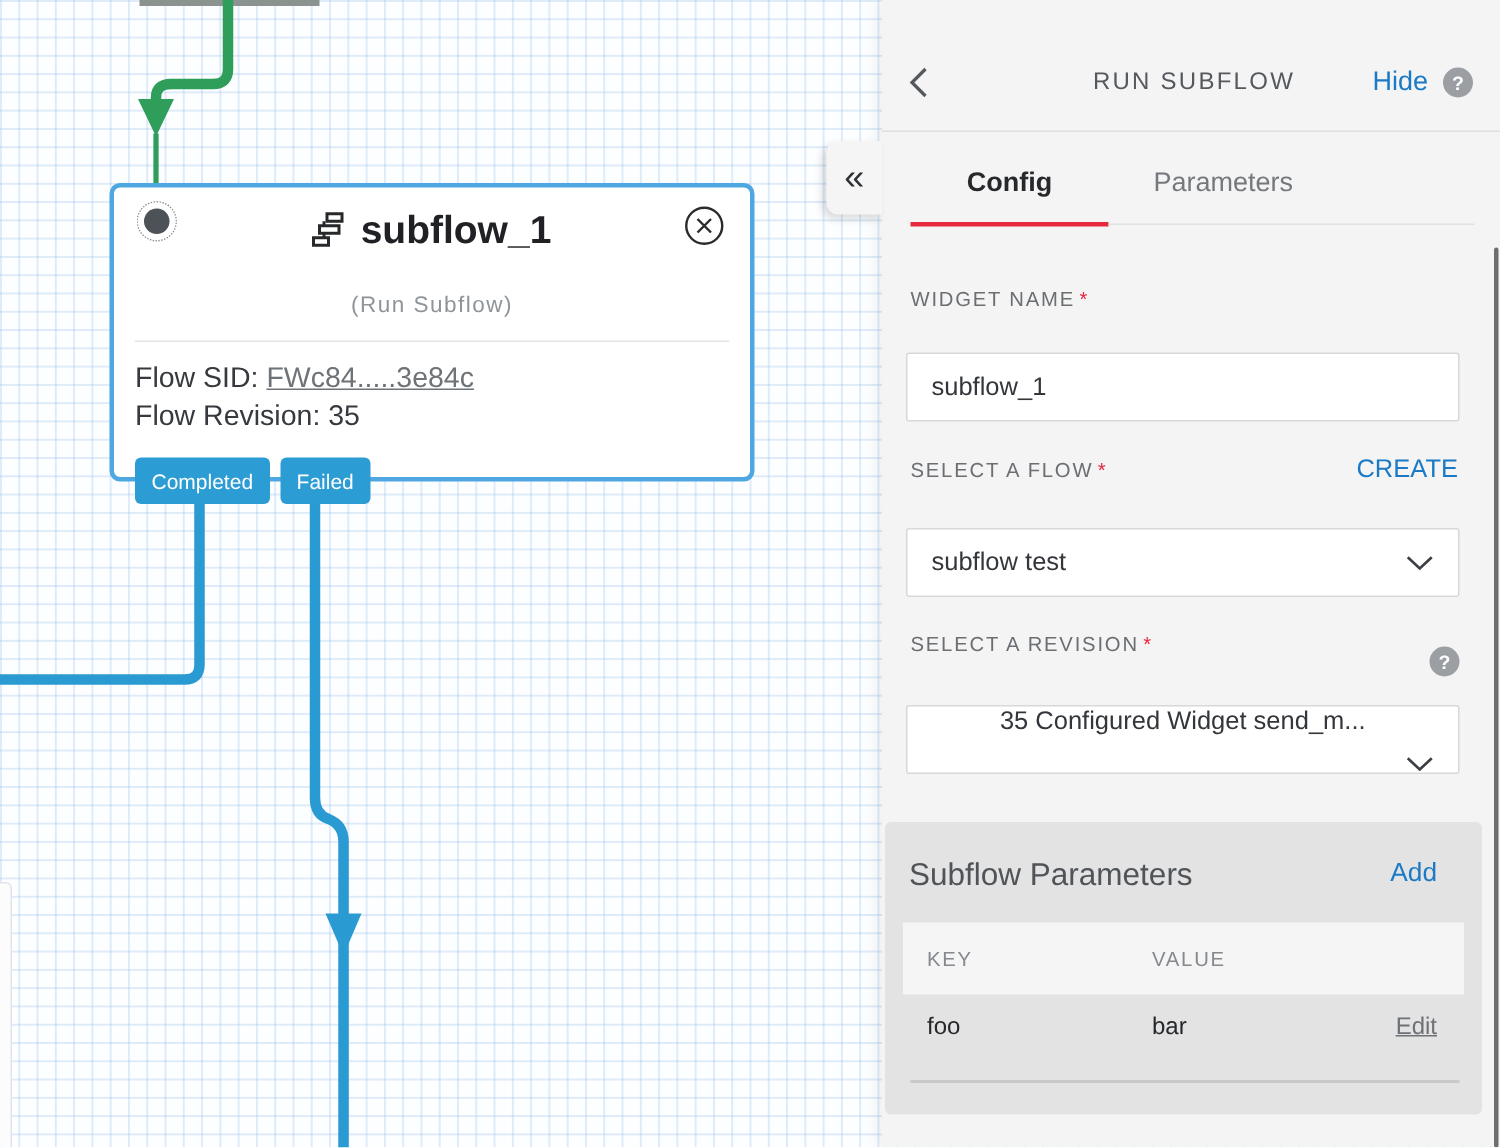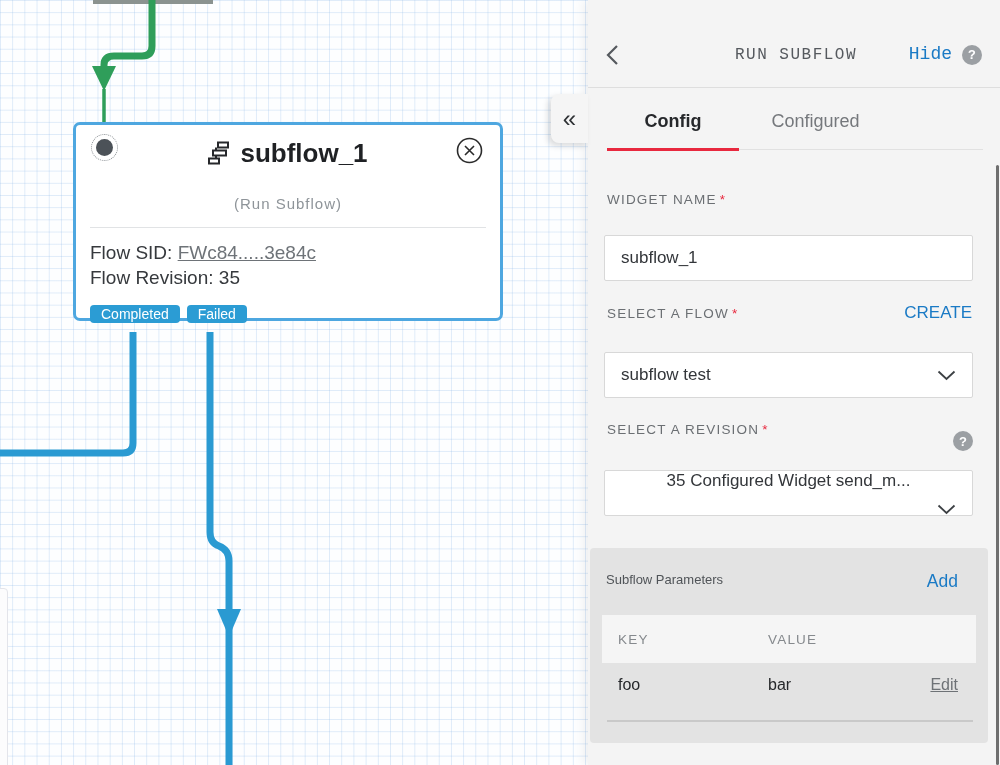--- a/index.html
+++ b/index.html
@@ -26,35 +26,35 @@
     border:1px dotted #8d9296; border-radius:50%; }
   .node-dot-inner { position:absolute; left:4px; top:4px; width:17px; height:17px;
     background:#4c5258; border-radius:50%; }
   .node-close { position:absolute; right:17px; top:12px; width:27px; height:27px; cursor:pointer; }
   .node-subtitle { position:absolute; top:70px; left:0; right:0; text-align:center;
     font-size:15px; color:#8e9499; letter-spacing:1px; }
   .node-divider { position:absolute; top:102px; left:14px; right:14px; height:1px; background:#e1e3e5; }
   .node-info { position:absolute; top:115px; left:14px; font-size:19px; color:#36393d; line-height:25px; }
   .node-info a { color:#6e7378; text-decoration:underline; cursor:pointer; }
   .node-tags { position:absolute; top:180px; left:14px; display:flex; gap:7px; }
-  .tag { height:18px; padding:0 11px; background:#2b9cd4; border-radius:4px;
+  .tag { height:31px; padding:0 11px; background:#2b9cd4; border-radius:4px;
     color:#fff; font-size:14px; display:flex; align-items:center; cursor:pointer; }
 
   
   .ghost-card { position:absolute; left:-32px; top:588px; width:40px; height:200px;
     background:#fcfcfd; border:1px solid #e3e4ea; border-radius:4px; }
 
   
   #panel { position:absolute; left:588px; top:0; width:412px; height:765px;
     background:#f4f4f4; box-shadow:-5px 0 10px rgba(0,0,0,.06); }
   .collapse-tab { position:absolute; left:-37px; top:94px; width:37px; height:49px;
     background:#f5f5f5; border-radius:8px 0 0 8px; box-shadow:-3px 3px 6px rgba(0,0,0,.14);
     display:flex; align-items:center; justify-content:center;
     font-size:24px; color:#2e3134; cursor:pointer; }
-  .panel-header { position:absolute; top:0; left:4px; right:0; height:87px;font-family:Liberation Mono, monospace; }
+  .panel-header { position:absolute; top:0; left:4px; right:0; height:87px; }
   .hdr-back { position:absolute; left:13px; top:44px; cursor:pointer; }
   .hdr-title { position:absolute; top:46px; left:0; right:0; text-align:center;
     font-size:16px; letter-spacing:1.5px; color:#55595e; }
   .hdr-hide { position:absolute; right:48px; top:44px; font-size:18px; color:#1a7ac5; cursor:pointer; }
   .help-circle { width:20px; height:20px; border-radius:50%; background:#9b9fa3; color:#fff;
     font-size:13px; font-weight:bold; display:flex; align-items:center; justify-content:center; cursor:pointer; }
   .hdr-help { position:absolute; right:18px; top:45px; }
   .panel-hdr-divider { position:absolute; top:87px; left:0; right:0; height:1px; background:#dedede; }
 
   .tab { position:absolute; top:111px; font-size:18px; text-align:center; cursor:pointer; }
@@ -69,21 +69,21 @@
     border:1px solid #d8d8d8; border-radius:2px; font-size:17px; color:#33363a;
     padding:0 16px; font-family:"Liberation Sans", sans-serif; }
   .select-box { position:absolute; left:16px; width:369px; height:46px; background:#fff;
     border:1px solid #d8d8d8; border-radius:2px; display:flex; align-items:center;
     padding:0 16px; font-size:17px; color:#33363a; cursor:pointer;justify-content:space-between; }
   .select-box .chev { margin-left:auto; }
   .link-action { position:absolute; font-size:17px; color:#1a7ac5; cursor:pointer; }
 
   .param-section { position:absolute; left:2px; top:548px; width:398px; height:195px;
     background:#e3e3e3; border-radius:4px; }
-  .param-title { position:absolute; left:16px; top:24px; font-size:13px; color:#505458; }
+  .param-title { position:absolute; left:16px; top:24px; font-size:21px; color:#505458; }
   .param-add { position:absolute; right:30px; top:23px; font-size:17.5px; color:#1a7ac5; cursor:pointer; }
   .param-head { position:absolute; left:12px; top:67px; width:374px; height:48px; background:#f5f5f5;
     display:flex; align-items:center; font-size:13.5px; letter-spacing:1.2px; color:#85898d; }
   .col-key-h { padding-left:16px; width:166px; }
   .param-row { position:absolute; left:12px; top:128px; width:374px; display:flex;
     align-items:center; font-size:16px; color:#26282b; }
   .col-key { padding-left:16px; width:166px; }
   .row-edit { margin-left:auto; margin-right:18px; color:#6e7276; text-decoration:underline;
     font-size:16px; cursor:pointer; }
   .param-divider { position:absolute; left:17px; right:15px; top:172px; height:2px; background:#c9c9c9; }
@@ -157,21 +157,21 @@
       </div>
       <div class="hdr-title">RUN SUBFLOW</div>
       <div class="hdr-hide">Hide</div>
       <div class="help-circle hdr-help">
         <span>?</span>
       </div>
     </div>
     <div class="panel-hdr-divider"></div>
 
     <div class="tab tab-config">Config</div>
-    <div class="tab tab-transitions">Configured</div>
+    <div class="tab tab-transitions">Parameters</div>
     <div class="tab-underline-red"></div>
     <div class="tab-underline-gray"></div>
 
     <div class="field-label" style="top:192px;"><span>WIDGET NAME</span><span class="req">*</span></div>
     <input class="text-input" style="top: 235px;" type="text" value="subflow_1">
 
     <div class="field-label" style="top:306px;"><span>SELECT A FLOW</span><span class="req">*</span></div>
     <div class="link-action" style="top:303px; right:28px;">CREATE</div>
     <div class="select-box" style="top:352px;">
       <span>subflow test</span>

